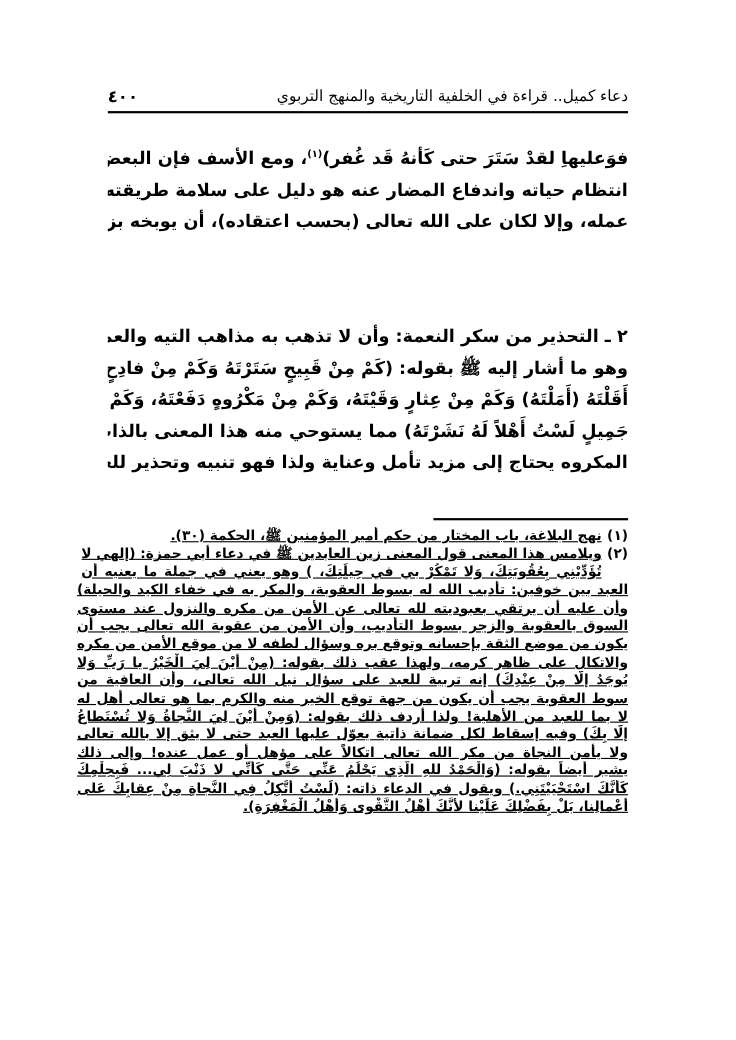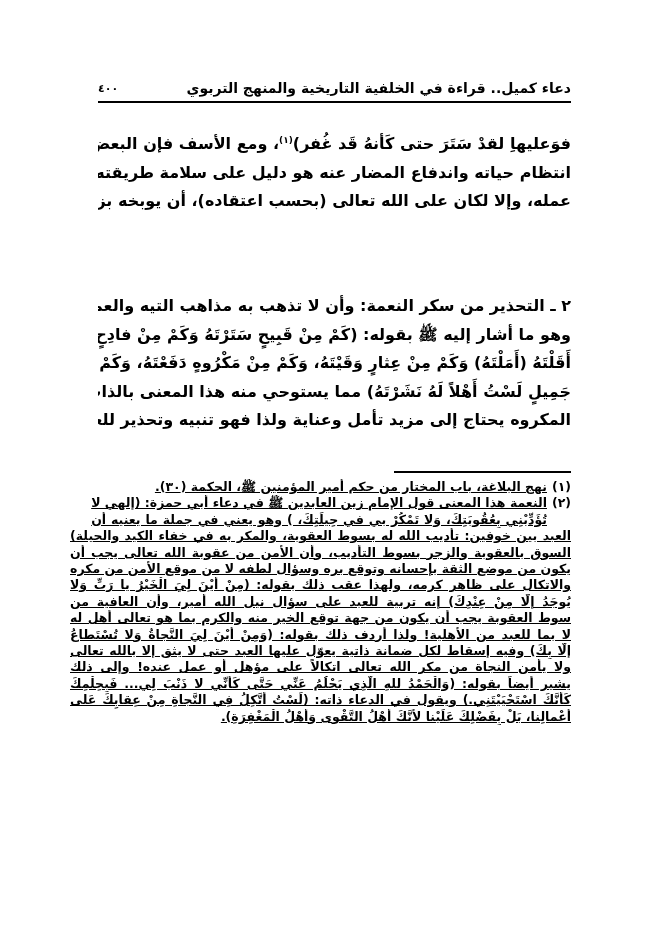--- a/index.html
+++ b/index.html
@@ -1,22 +1,22 @@
 <!DOCTYPE html>
 <html><head>
 <meta charset="utf-8">
 <style>
   html, body { margin: 0; padding: 0; background: #ffffff; }
   body { width: 669px; height: 945px; position: relative; overflow: hidden;
          font-family: "DejaVu Sans", sans-serif; color: #000; }
   .page { position: absolute; left: 0; top: 0; width: 669px; height: 945px; }
   .header { position: absolute; left: 98px; top: 76px; width: 473px; height: 24px;
             direction: rtl; display: flex; justify-content: space-between; align-items: center; }
-  .header .title { font-weight: bold; font-size: 14px; white-space: nowrap; }
-  .header .pagenum { font-weight: bold; font-size: 11px; direction: rtl; }
+  .header .title { font-weight: normal; font-size: 14px; white-space: nowrap; }
+  .header .pagenum { font-weight: bold; font-size: 15px; direction: rtl; }
   .header-rule { position: absolute; left: 98px; top: 101px; width: 473px; height: 2px; background: #000; }
   .body-text { position: absolute; left: 98px; width: 473px; direction: rtl; text-align: justify;
                font-weight: bold; font-size: 16px; line-height: 28.6px; }
   .line { display: block; white-space: nowrap; overflow: hidden; text-align: justify; text-align-last: justify; }
   .line.last { text-align-last: right; }
   .p1 { top: 130px; }
   .p2 { top: 292px; }
   .fn-rule { position: absolute; left: 394px; top: 471px; width: 177px; height: 1.5px; background: #000; }
   .footnotes { position: absolute; left: 98px; top: 479px; width: 473px; direction: rtl;
                font-weight: bold; font-size: 12.5px; line-height: 16.4px; }
@@ -56,31 +56,32 @@
   <div class="footnotes">
     <div class="fn">
       <span class="num">(١)</span>
       <span class="txt">
         <span class="line last">نهج البلاغة، باب المختار من حكم أمير المؤمنين ﷺ، الحكمة (٣٠).</span>
       </span>
     </div>
     <div class="fn">
       <span class="num">(٢)</span>
       <span class="txt">
-        <span class="line">النعمة هذا المعنى قول الإمام زين العابدين ﷺ في دعاء أبي حمزة: (إلهي لا</span>
+        <span class="line">ويلامس هذا المعنى قول المعنى زين العابدين ﷺ في دعاء أبي حمزة: (إلهي لا</span>
         <span class="line">تُؤَدِّبْنِي بِعُقُوبَتِكَ، وَلا تَمْكُرْ بي في حِيلَتِكَ، ) وهو يعني في جملة ما يعنيه أن</span>
       </span>
     </div>
     <div class="fn">
       <span class="txt">
         <span class="line">العبد بين خوفين: تأديب الله له بسوط العقوبة، والمكر به في خفاء الكيد والحيلة)</span>
+        <span class="line">وأن عليه أن يرتقي بعبوديته لله تعالى عن الأمن من مكره والنزول عند مستوى</span>
         <span class="line">السوق بالعقوبة والزجر بسوط التأديب، وأن الأمن من عقوبة الله تعالى يجب أن</span>
         <span class="line">يكون من موضع الثقة بإحسانه وتوقع بره وسؤال لطفه لا من موقع الأمن من مكره</span>
         <span class="line">والاتكال على ظاهر كرمه، ولهذا عقب ذلك بقوله: (مِنْ أَيْنَ لِيَ الْخَيْرُ يا رَبِّ وَلا</span>
-        <span class="line">يُوجَدُ إلَّا مِنْ عِنْدِكَ) إنه تربية للعبد على سؤال نيل الله أمير، وأن العافية من</span>
+        <span class="line">يُوجَدُ إلَّا مِنْ عِنْدِكَ) إنه تربية للعبد على سؤال نيل الله تعالى، وأن العافية من</span>
         <span class="line">سوط العقوبة يجب أن يكون من جهة توقع الخير منه والكرم بما هو تعالى أهل له</span>
         <span class="line">لا بما للعبد من الأهلية! ولذا أردف ذلك بقوله: (وَمِنْ أَيْنَ لِيَ النَّجاةُ وَلا تُسْتَطاعُ</span>
         <span class="line">إلَّا بِكَ) وفيه إسقاط لكل ضمانة ذاتية يعوّل عليها العبد حتى لا يثق إلا بالله تعالى</span>
         <span class="line">ولا يأمن النجاة من مكر الله تعالى اتكالاً على مؤهل أو عمل عنده! وإلى ذلك</span>
         <span class="line">يشير أيضاً بقوله: (وَالْحَمْدُ للهِ الَّذِي يَحْلُمُ عَنِّي حَتَّى كَأَنِّي لا ذَنْبَ لِي... فَبِحِلْمِكَ</span>
         <span class="line">كَأَنَّكَ اسْتَحْيَيْتَنِي.) ويقول في الدعاء ذاته: (لَسْتُ أَتَّكِلُ فِي النَّجاةِ مِنْ عِقابِكَ عَلى</span>
         <span class="line last">أَعْمالِنا، بَلْ بِفَضْلِكَ عَلَيْنا لأَنَّكَ أَهْلُ التَّقْوى وَأَهْلُ الْمَغْفِرَةِ).</span>
       </span>
     </div>
   </div>

